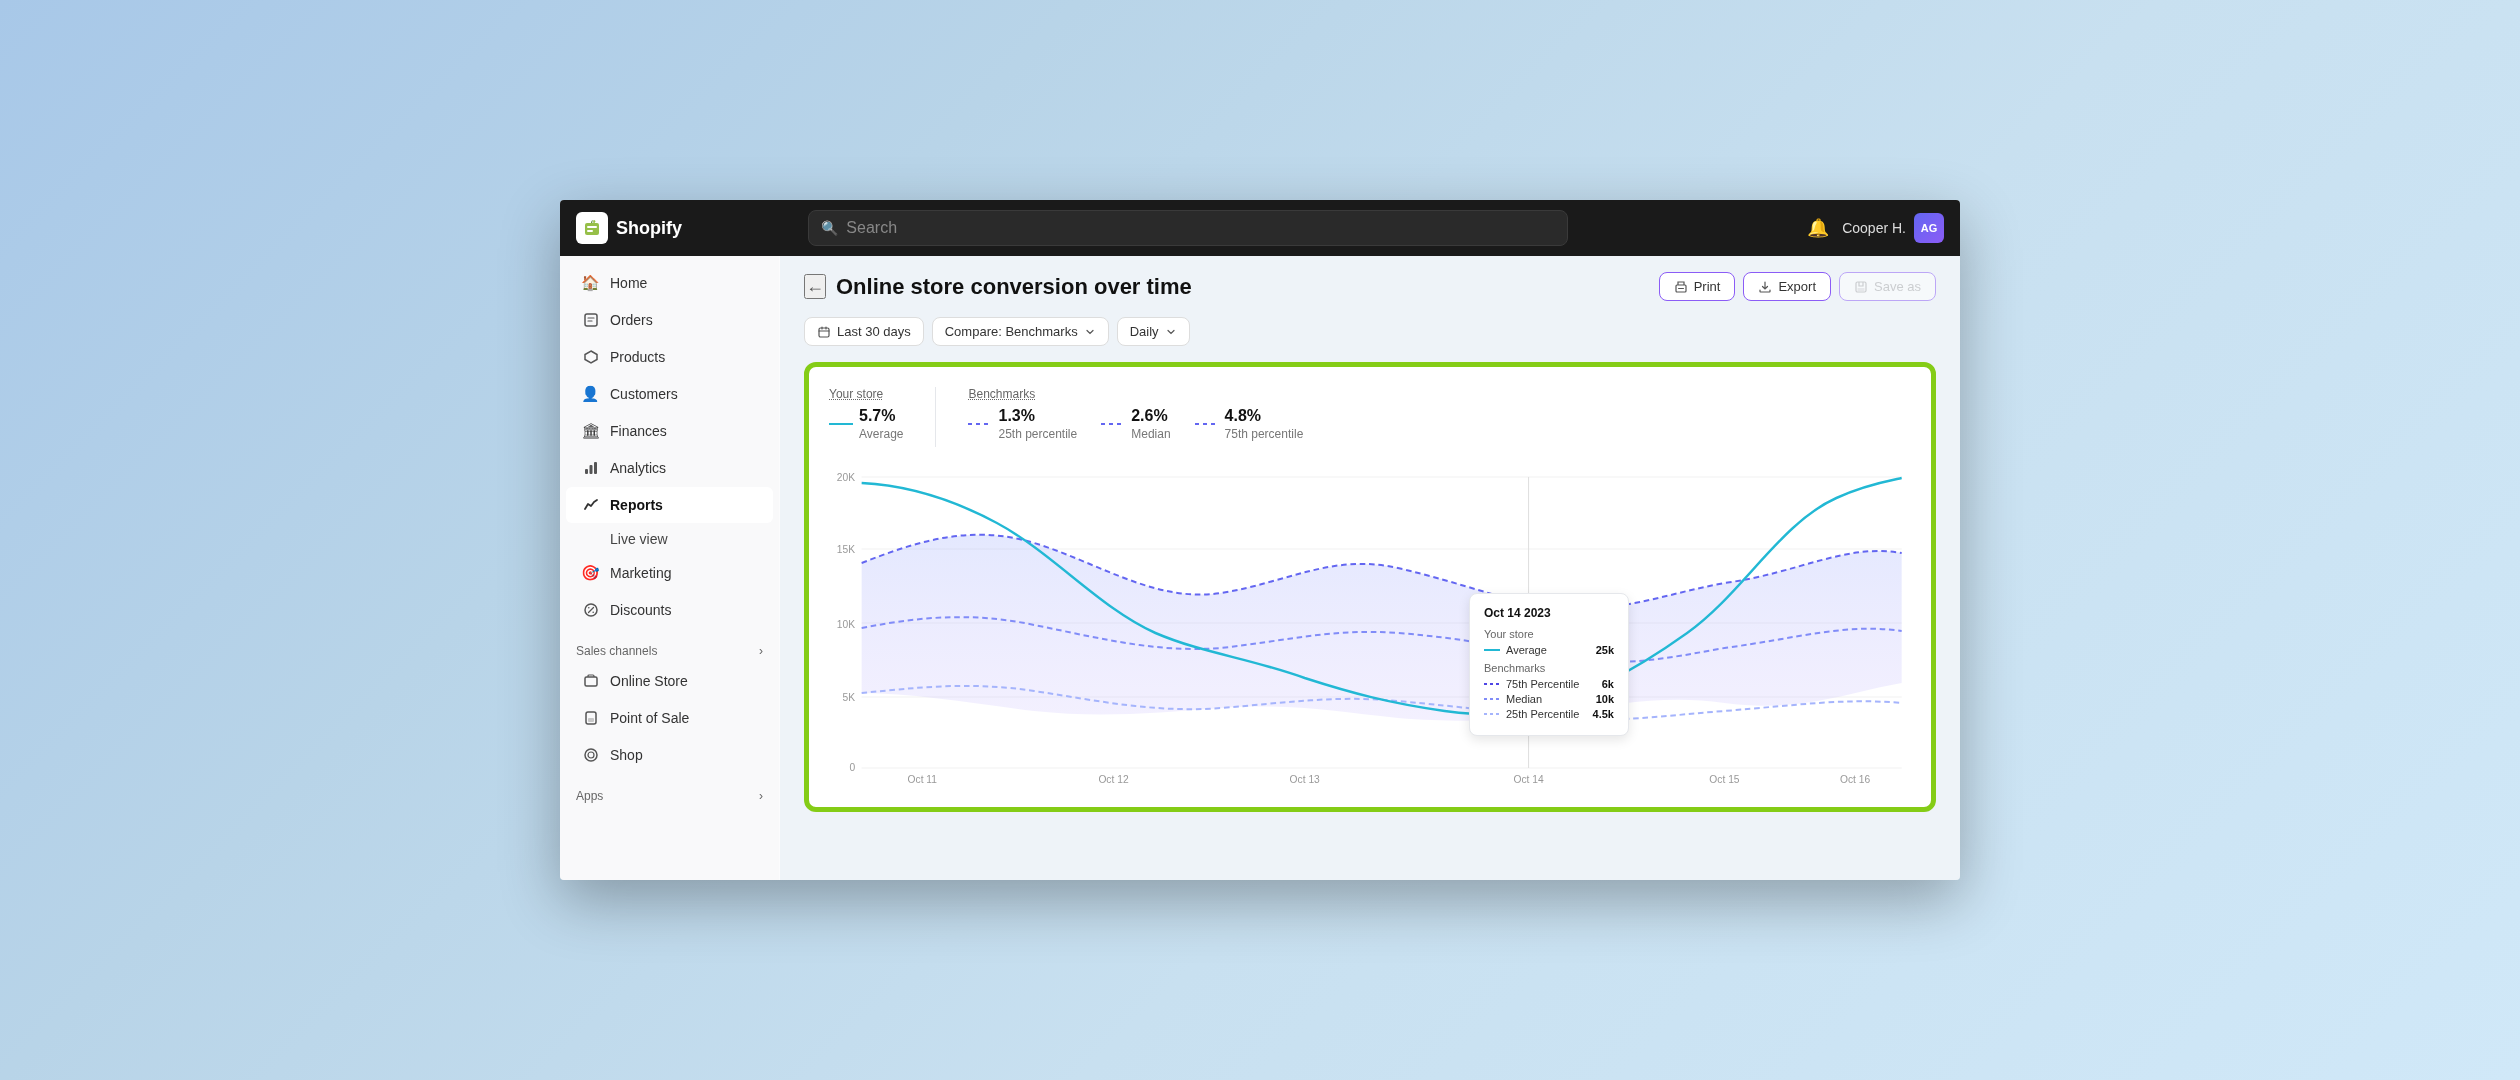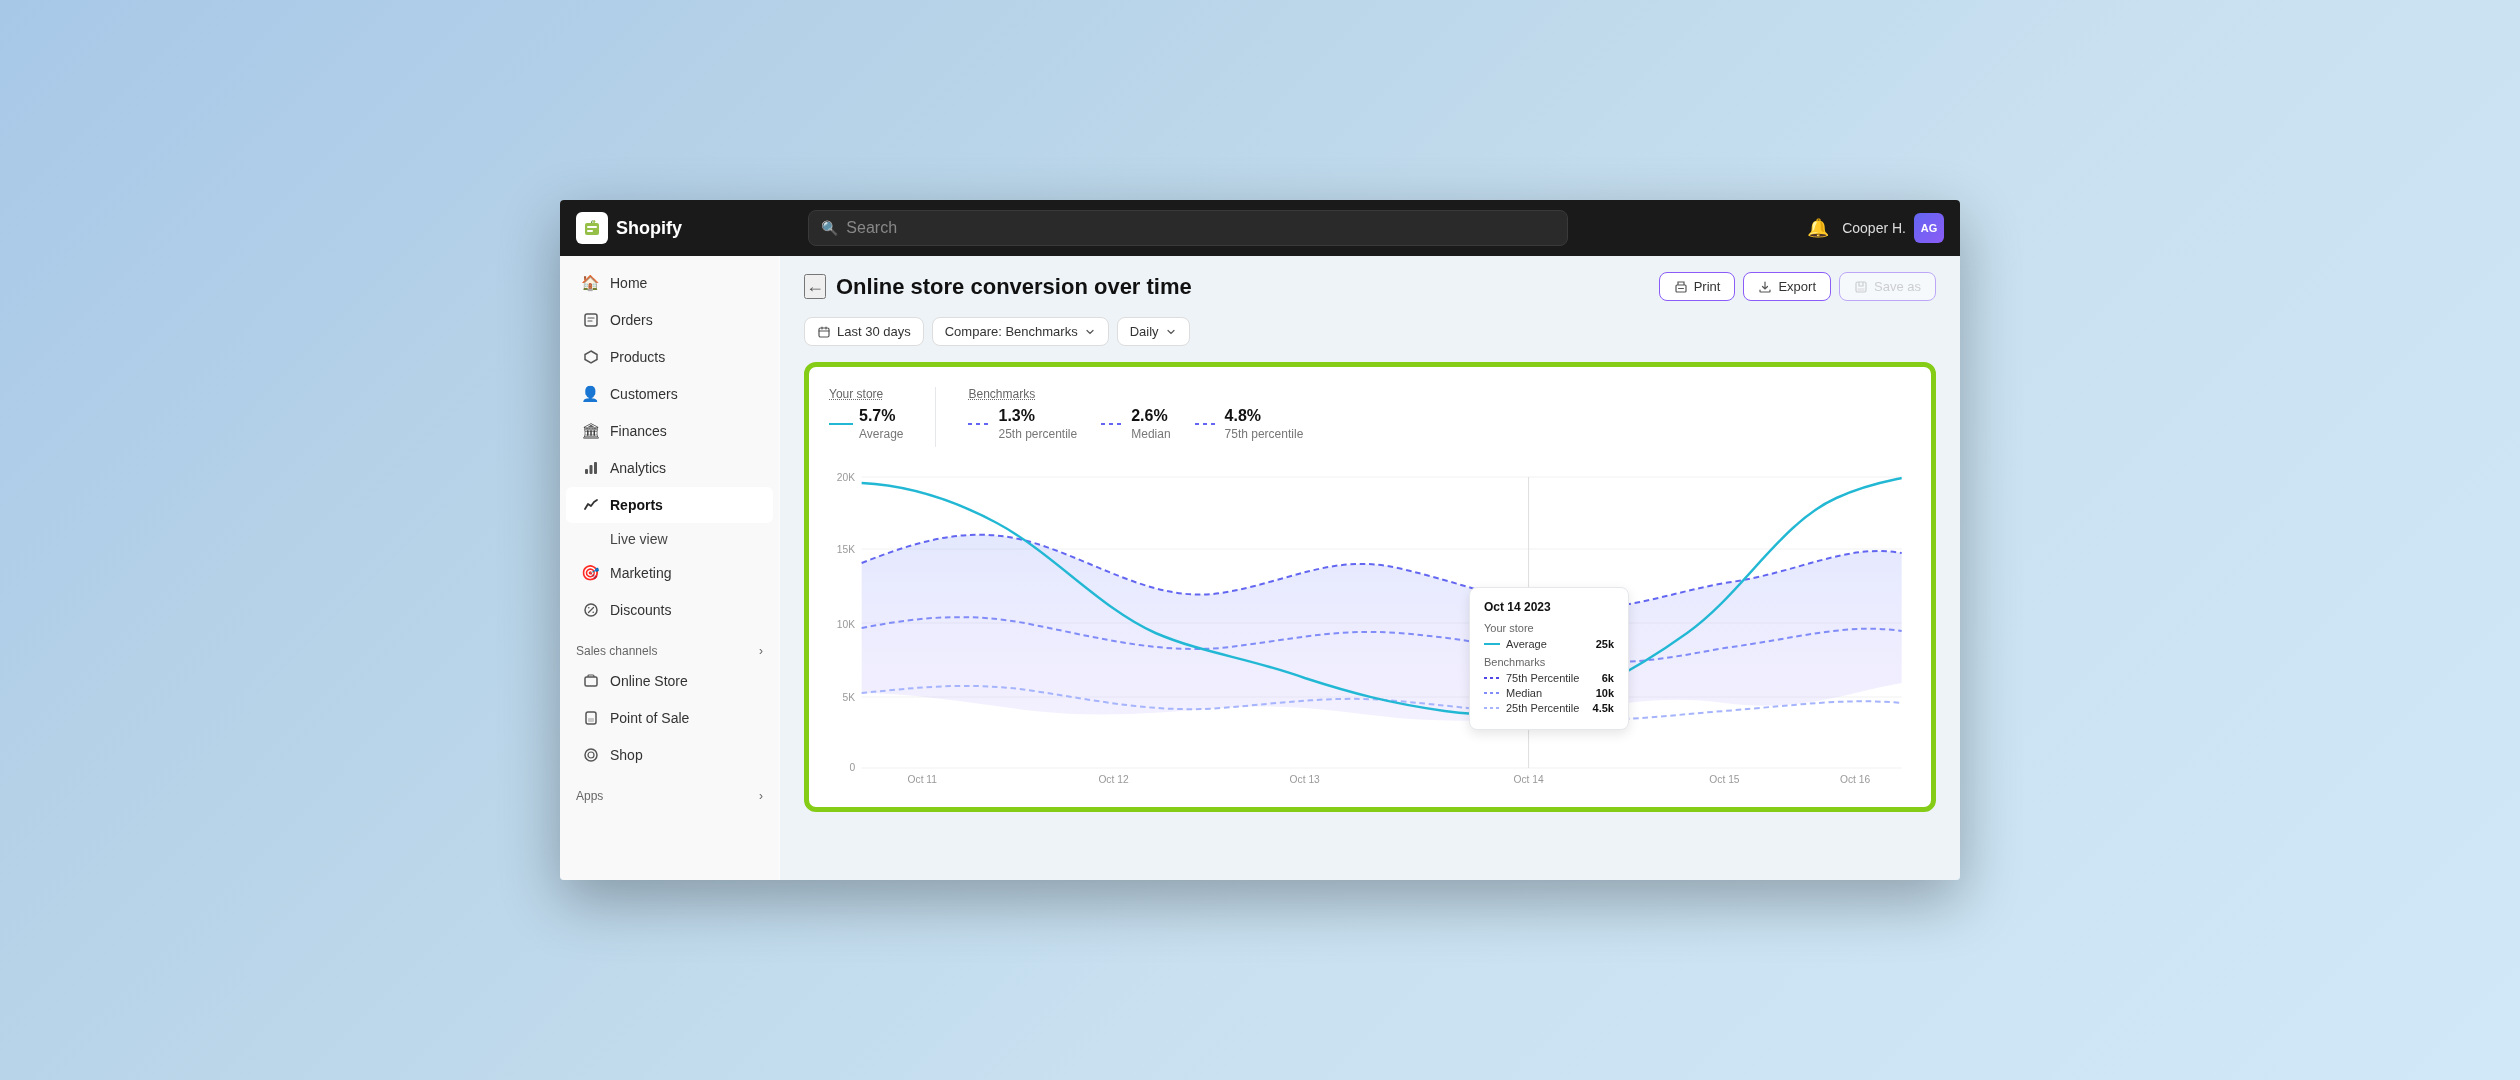--- a/index.html
+++ b/index.html
@@ -302,21 +302,21 @@
     
     .tooltip {
       position: absolute;
       background: white;
       border: 1px solid #e5e7eb;
       border-radius: 8px;
       padding: 12px 14px;
       font-size: 12px;
       box-shadow: 0 4px 12px rgba(0,0,0,0.1);
       min-width: 160px;
-      top: 124px;
+      top: 130px;
       left: 640px;
       z-index: 10;
     }
     .tooltip-date {
       font-weight: 600;
       font-size: 12px;
       color: #111;
       margin-bottom: 8px;
     }
     .tooltip-section {

